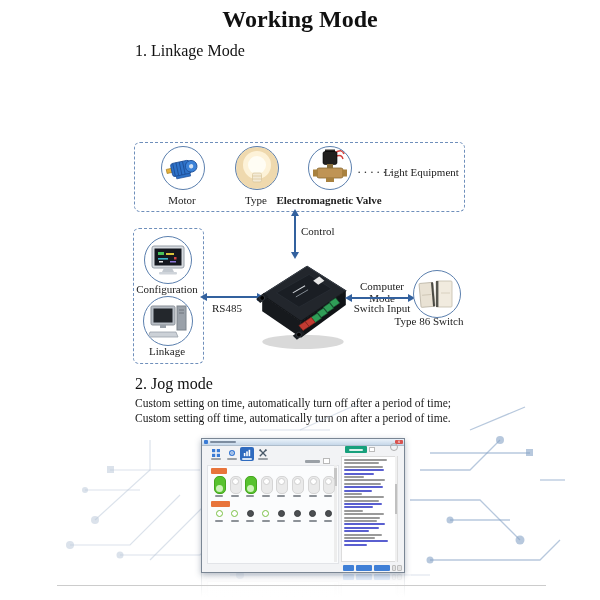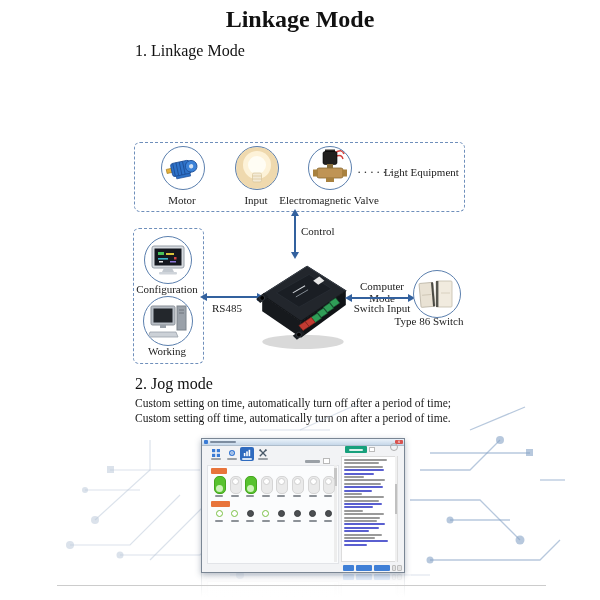--- a/index.html
+++ b/index.html
@@ -98,21 +98,21 @@
     </g>
     <g fill="#87a3c6" fill-opacity="0.6">
       <circle cx="500" cy="45" r="4"></circle>
         <circle cx="520" cy="145" r="4.5"></circle>
       <circle cx="450" cy="125" r="3.5"></circle>
         <rect x="526" y="54" width="7" height="7"></rect>
       <circle cx="430" cy="165" r="3.5"></circle>
     </g>
   </svg>
 
-  <div class="abs doc-title">Linkage Mode</div>
+  <div class="abs doc-title">Working Mode</div>
   <div class="abs sec-heading" style="top:42px;">1. Linkage Mode</div>
 
   <div class="abs dashed-box" style="left:134px;top:142px;width:329px;height:68px;"></div>
 
   <div class="abs circ" style="left:161px;top:146px;width:42px;height:42px;">
     <svg width="40" height="40" viewBox="-24 -24 48 48">
       <g transform="rotate(-12)">
         <rect x="-20" y="-2.5" width="7" height="5" fill="#e5b13d" stroke="#a57d20" stroke-width="0.8"></rect>
         <rect x="-14" y="-8" width="23" height="16" rx="3" fill="#2e72c8" stroke="#1d4d95"></rect>
         <line x1="-11" y1="-8" x2="-11" y2="8" stroke="#1d4d95"></line>
@@ -137,36 +137,36 @@
         </radialGradient>
       </defs>
       <rect x="-20" y="-20" width="40" height="40" fill="#efd9ae"></rect>
       <circle cx="0" cy="-3" r="14" fill="#fdf2d8"></circle>
       <circle cx="0" cy="-3" r="9" fill="#fffdf4"></circle>
       <rect x="-4.5" y="5" width="9" height="9" rx="1.5" fill="#f3ead6" stroke="#dcc9a0" stroke-width="0.8"></rect>
       <line x1="-4.5" y1="8" x2="4.5" y2="8" stroke="#dcc9a0" stroke-width="0.8"></line>
       <line x1="-4.5" y1="11" x2="4.5" y2="11" stroke="#dcc9a0" stroke-width="0.8"></line>
     </svg>
   </div>
-  <div class="abs diag-label" style="left:226px;top:194px;width:60px;">Input</div>
+  <div class="abs diag-label" style="left:226px;top:194px;width:60px;">Type</div>
 
   <div class="abs circ" style="left:308px;top:146px;width:42px;height:42px;">
     <svg width="40" height="40" viewBox="-20 -20 40 40">
       <path d="M5,-15 q7,-5 9,1" fill="none" stroke="#d4403a" stroke-width="1.6"></path>
       <path d="M6,-12 q6,-2 7,3" fill="none" stroke="#d4403a" stroke-width="1.4"></path>
       <rect x="-5" y="-18.5" width="10" height="3" fill="#2a2826"></rect>
       <rect x="-7" y="-16.5" width="14" height="13" rx="2" fill="#22201e" stroke="#000" stroke-width="0.6"></rect>
       <rect x="-3" y="-4" width="6" height="4" fill="#8a6f3c"></rect>
       <rect x="-13" y="0" width="26" height="10" rx="2" fill="#bf9455" stroke="#8a6a33" stroke-width="0.8"></rect>
       <rect x="-17" y="1.5" width="5" height="7" fill="#a8813f"></rect>
       <rect x="12" y="1.5" width="5" height="7" fill="#a8813f"></rect>
       <rect x="-4" y="10" width="8" height="4" fill="#a8813f"></rect>
     </svg>
   </div>
-  <div class="abs diag-label" style="left:259px;top:194px;width:140px;">Electromagnetic Valve</div>
+  <div class="abs diag-label" style="left:259px;top:194px;width:140px;font-weight:bold;">Electromagnetic Valve</div>
 
   <span class="abs dots" style="left:357px;top:164px;">······</span>
   <span class="abs diag-label" style="left:384px;top:166px;">Light Equipment</span>
 
   <div class="abs arrow-v" style="left:294px;top:216px;height:36px;"></div>
   <span class="abs diag-label" style="left:301px;top:225px;">Control</span>
 
   <div class="abs dashed-box" style="left:133px;top:228px;width:69px;height:134px;"></div>
 
   <div class="abs circ" style="left:144px;top:236px;width:46px;height:46px;">
@@ -189,21 +189,21 @@
     <svg width="46" height="46" viewBox="-23 -23 46 46">
       <rect x="9" y="-15" width="9" height="24" fill="#9aa1a9" stroke="#7d848c"></rect>
       <line x1="11" y1="-11" x2="16" y2="-11" stroke="#6e757d"></line>
       <line x1="11" y1="-8" x2="16" y2="-8" stroke="#6e757d"></line>
       <rect x="-17" y="-15" width="24" height="19" rx="1.5" fill="#b7bdc4" stroke="#8b9199"></rect>
       <rect x="-14.5" y="-12.5" width="19" height="14" fill="#23272c"></rect>
       <rect x="-8" y="4" width="6" height="3" fill="#9aa1a9"></rect>
       <path d="M-18,11 L8,11 L10,16 L-20,16 Z" fill="#ccd1d7" stroke="#9aa1a9" stroke-width="0.8"></path>
     </svg>
   </div>
-  <div class="abs diag-label" style="left:133px;top:345px;width:68px;">Working</div>
+  <div class="abs diag-label" style="left:133px;top:345px;width:68px;">Linkage</div>
 
   <div class="abs arrow-h" style="left:207px;top:296px;width:50px;"></div>
   <span class="abs diag-label" style="left:212px;top:302px;">RS485</span>
 
   <svg class="abs" style="left:252px;top:248px;width:102px;height:104px;" viewBox="0 0 100 102">
     <ellipse cx="50" cy="92" rx="40" ry="7" fill="#000" opacity="0.15"></ellipse>
     <polygon points="10,46 54,18 92,42 48,72" fill="#22262c" stroke="#0d0f12"></polygon>
     <polygon points="10,46 48,72 48,88 10,62" fill="#16191d"></polygon>
     <polygon points="48,72 92,42 92,56 48,88" fill="#101316"></polygon>
     <polyline points="10,46 54,18 92,42" fill="none" stroke="#3c434c" stroke-width="1"></polyline>

